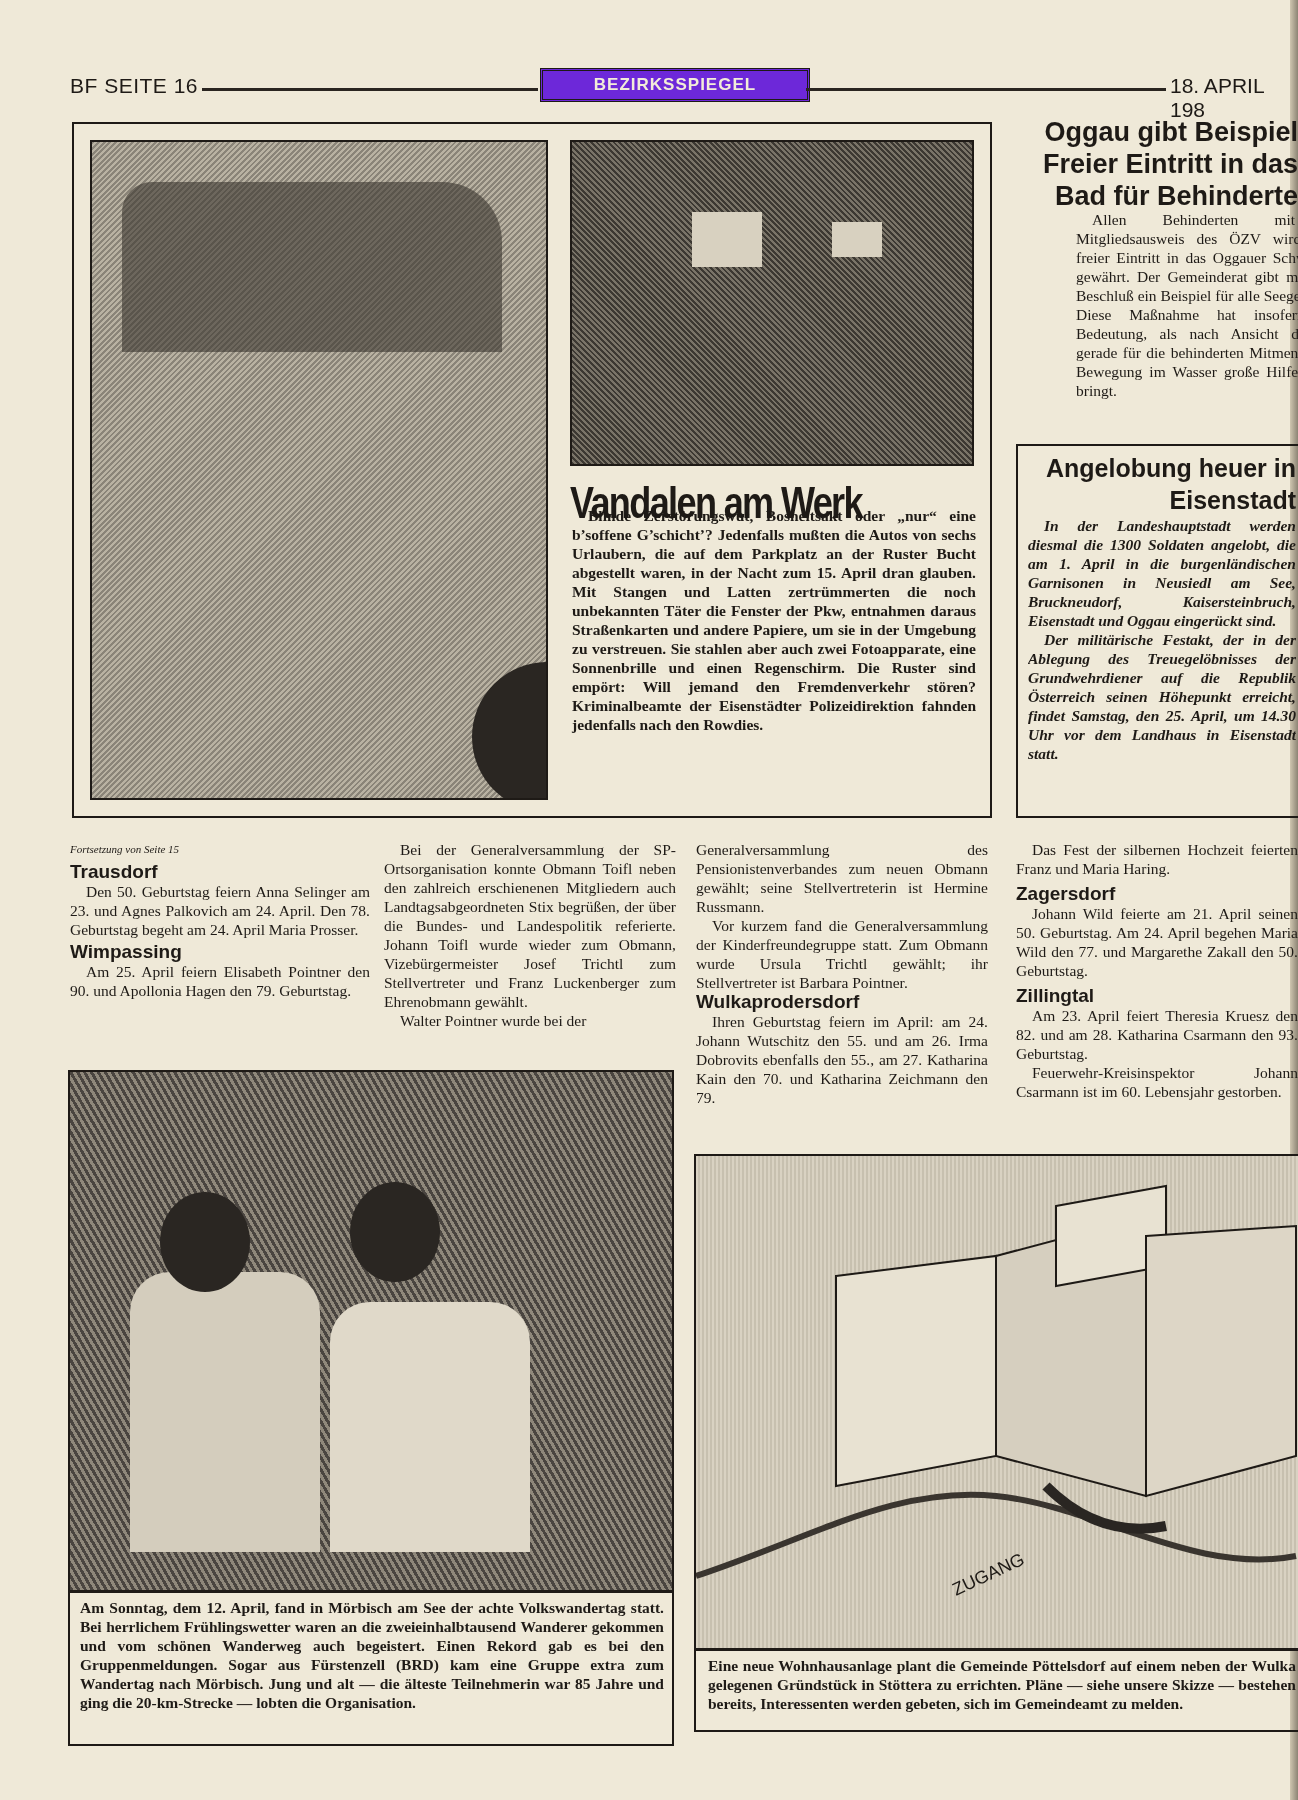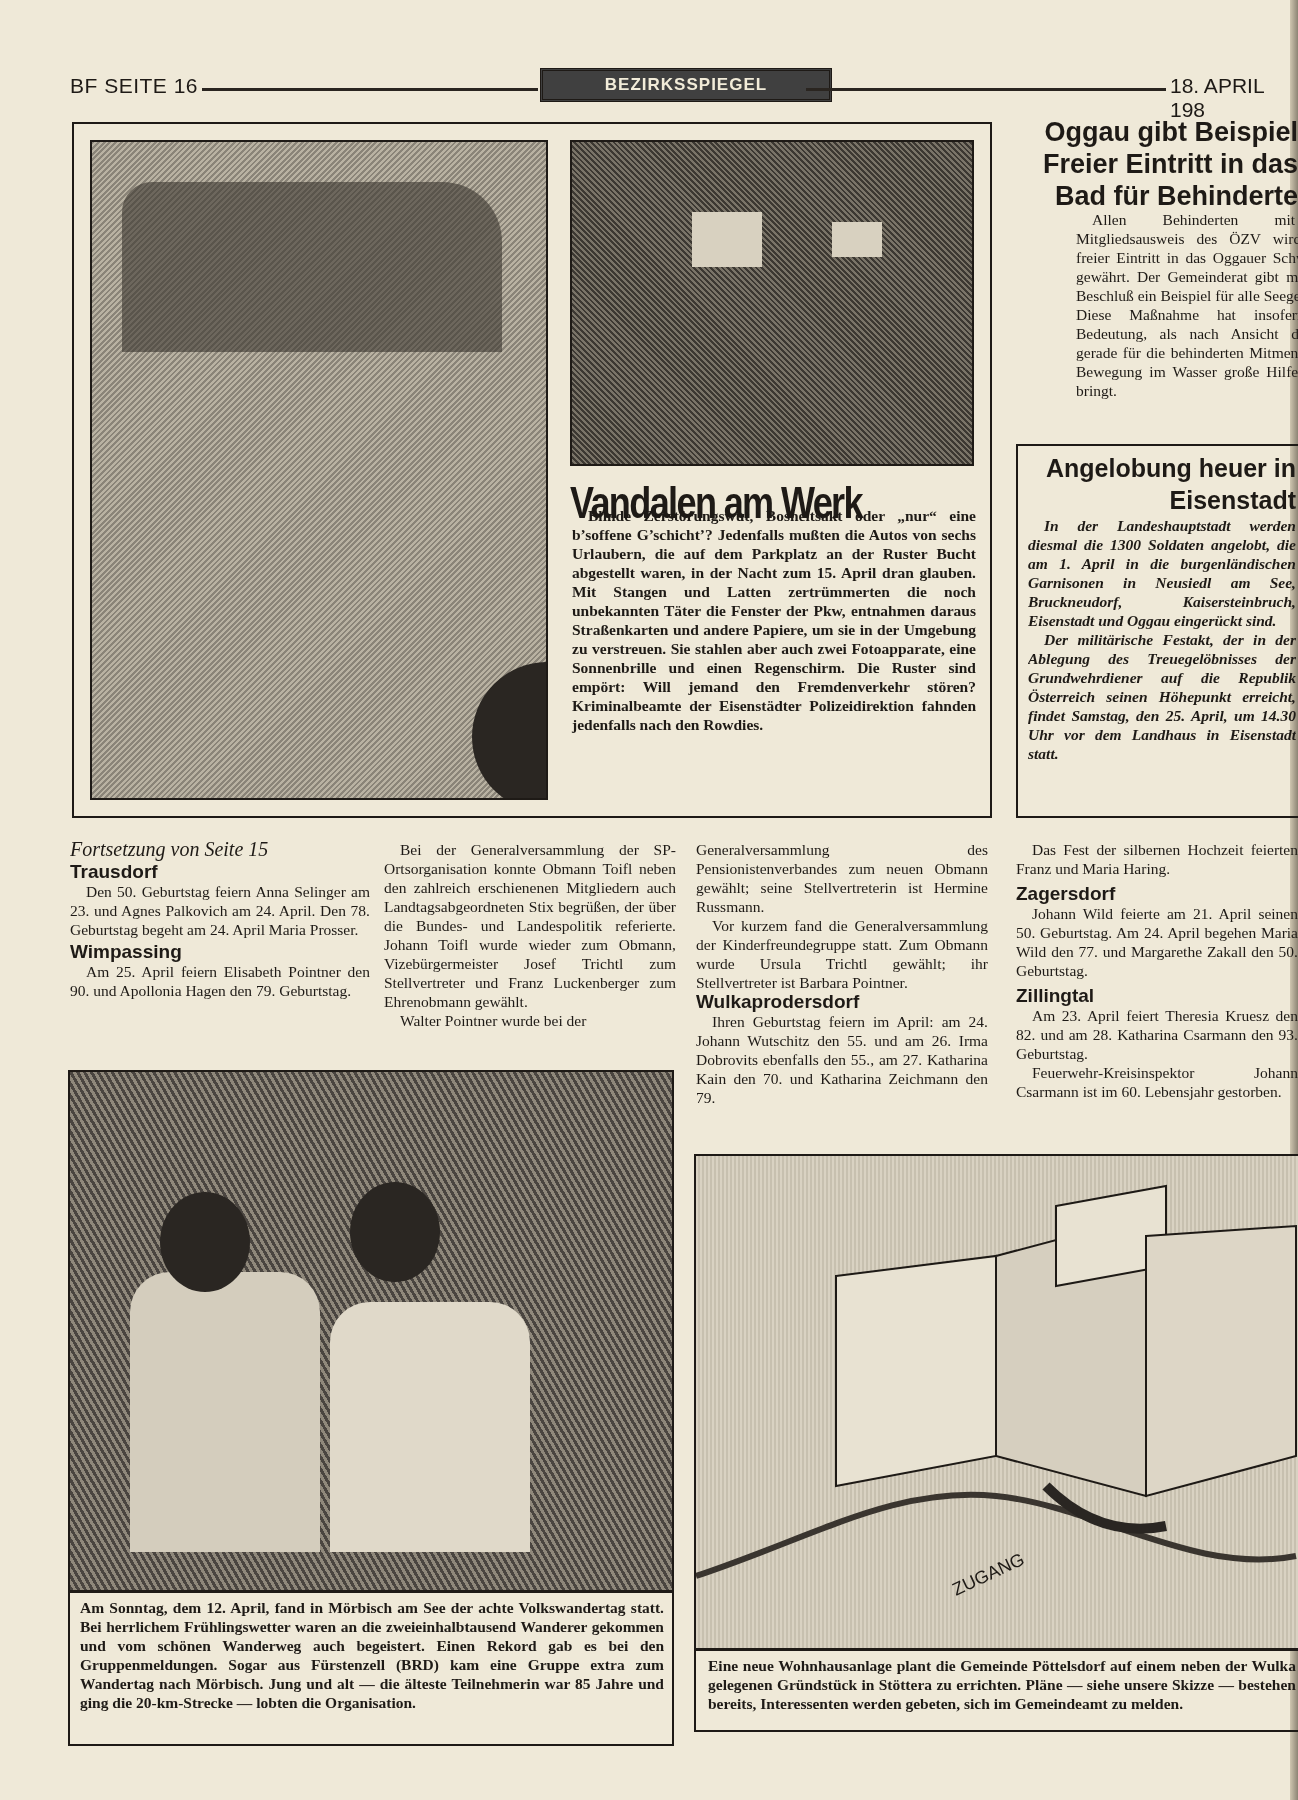--- a/index.html
+++ b/index.html
@@ -2,33 +2,33 @@
 <html><head>
 <meta charset="utf-8">
 <style>
   html,body{margin:0;padding:0;}
   body{width:1298px;height:1800px;background:#efe9d8;position:relative;overflow:hidden;font-family:"Liberation Serif","DejaVu Serif",serif;color:#1e1a16;}
   .abs{position:absolute;}
   .rightedge{position:absolute;right:0;top:0;width:8px;height:1800px;background:linear-gradient(90deg,#cfc6b0,#8c8474);}
   
   .hdr-left{left:70px;top:74px;font-family:"Liberation Sans",sans-serif;font-size:21px;letter-spacing:0.5px;}
   .hdr-line{height:3px;background:#2a2520;}
-  .hdr-box{left:540px;top:68px;width:292px;height:34px;border:3px double #1e1a16;background:#404040;color:#f2ecd9;font-family:"Liberation Sans",sans-serif;font-weight:bold;font-size:17px;letter-spacing:1px;display:flex;align-items:center;justify-content:center;box-sizing:border-box;}
+  .hdr-box{left:540px;top:68px;width:270px;height:34px;border:3px double #1e1a16;background:#6d28d9;color:#f2ecd9;font-family:"Liberation Sans",sans-serif;font-weight:bold;font-size:17px;letter-spacing:1px;display:flex;align-items:center;justify-content:center;box-sizing:border-box;}
   .hdr-right{left:1170px;top:74px;font-family:"Liberation Sans",sans-serif;font-size:21px;}
   .frame{border:2px solid #1e1a16;box-sizing:border-box;}
   .photo{background:repeating-linear-gradient(135deg,#8a8478 0 2px,#b9b2a2 2px 4px);border:2px solid #1e1a16;box-sizing:border-box;overflow:hidden;}
   .photo.dark{background:repeating-linear-gradient(45deg,#3c3832 0 2px,#7a7468 2px 4px);}
   .photo.light{background:repeating-linear-gradient(90deg,#d9d2c2 0 2px,#c7c0af 2px 4px);}
   .body{font-size:15.5px;line-height:19px;text-align:justify;}
   .body.bold{font-weight:bold;}
   .body p{margin:0;text-indent:16px;}
   .sub{font-family:"Liberation Sans",sans-serif;font-weight:bold;font-size:19px;margin:3px 0 1px 0;}
   .head-big{font-family:"Liberation Sans",sans-serif;font-weight:bold;font-size:27px;line-height:32px;text-align:right;}
   .vandal{font-family:"Liberation Sans",sans-serif;font-weight:bold;font-size:44px;letter-spacing:-2px;transform:scaleX(0.82);transform-origin:left;white-space:nowrap;}
-  .ital{font-style:italic;font-size:20px;}
+  .ital{font-style:italic;font-size:11px;}
   .caption{font-weight:bold;font-size:15.5px;line-height:19px;text-align:justify;}
   .col{overflow:hidden;}
 </style>
 </head>
 <body>
 
 <div class="rightedge"></div>
 
 <div class="abs hdr-left">BF SEITE 16</div>
 <div class="abs hdr-line" style="left:202px;top:88px;width:336px;"></div>

